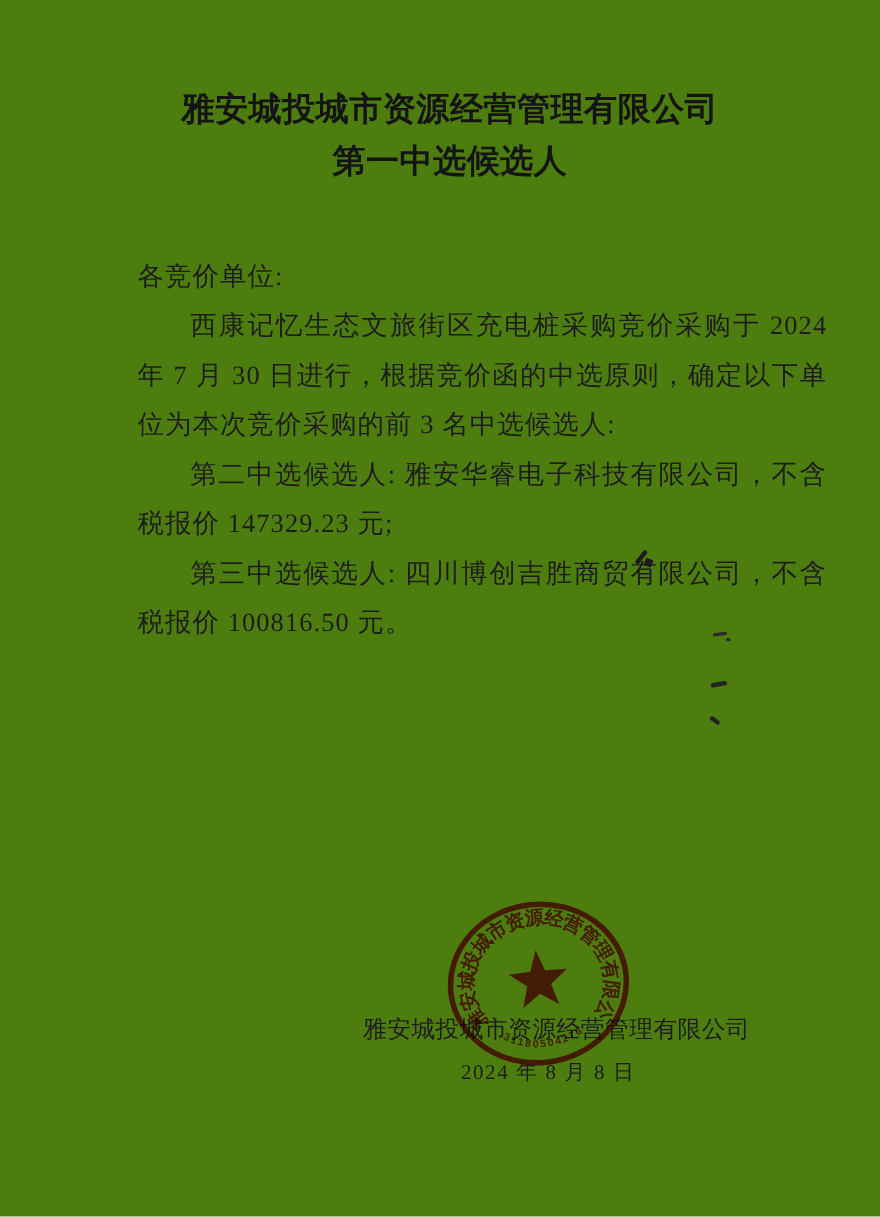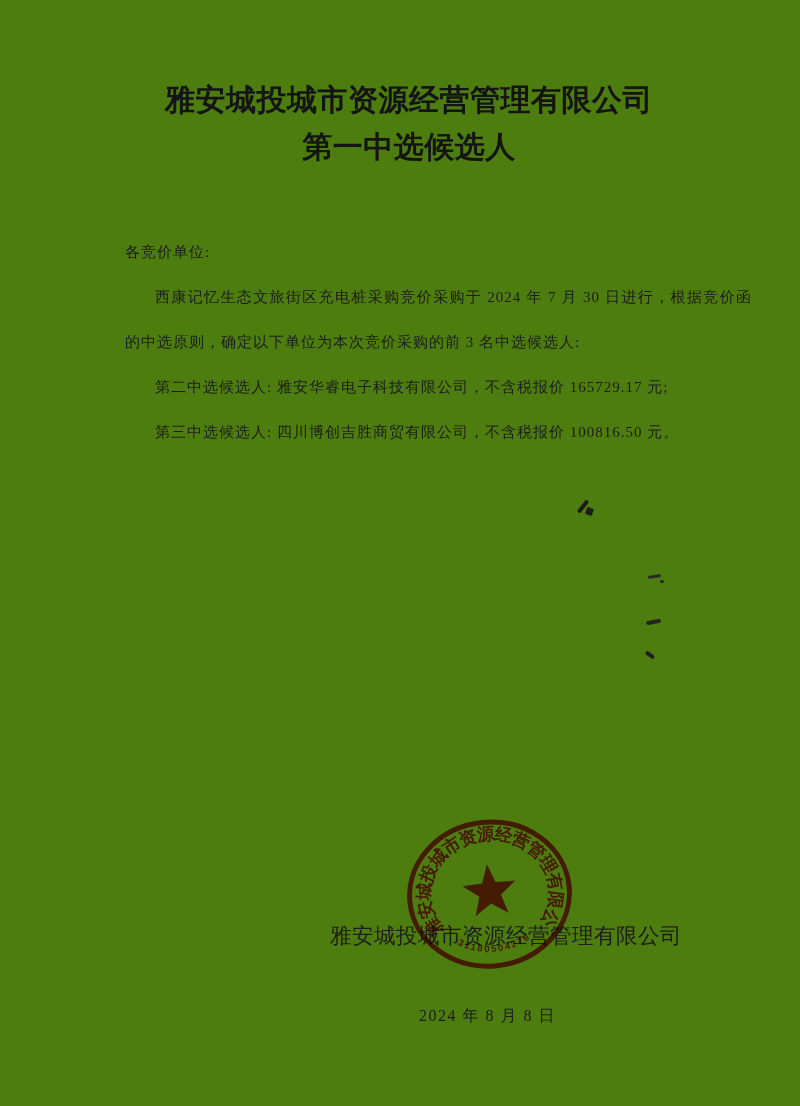--- a/index.html
+++ b/index.html
@@ -28,21 +28,21 @@
     line-height:47px;
     letter-spacing:0.5px;
     color:#141414;
   }
 
   
   .body-block{
     margin-top:60px;
     padding-left:125px;
     padding-right:48px;
-    font-size:15px;
+    font-size:24px;
     line-height:45px;
     letter-spacing:1px;
     text-align:justify;
     text-justify:inter-ideograph;
     color:#1d1d1d;
   }
   .body-block p{
     margin:0;
     text-indent:2em;
   }
@@ -55,25 +55,24 @@
     position:absolute;
     left:330px;top:921px;
     font-size:21.5px;
     letter-spacing:0.5px;
     color:#1d1d1d;
     white-space:nowrap;
   }
   .footer-date{
     position:absolute;
     left:419px;top:962px;
-    font-size:16px;
+    font-size:19px;
     letter-spacing:1.5px;
     color:#1d1d1d;
     white-space:nowrap;
-    margin-top:44px;
   }
 
   
   .seal-svg{
     position:absolute;
     left:400px;top:812px;
     width:180px;height:170px;
     mix-blend-mode:multiply;
     opacity:0.93;
   }
@@ -93,21 +92,21 @@
 <div class="page">
 
   <div class="title-block">
     <div class="title-line">雅安城投城市资源经营管理有限公司</div>
     <div class="title-line">第一中选候选人</div>
   </div>
 
   <div class="body-block">
     <p class="salutation">各竞价单位:</p>
     <p>西康记忆生态文旅街区充电桩采购竞价采购于 2024 年 7 月 30 日进行，根据竞价函的中选原则，确定以下单位为本次竞价采购的前 3 名中选候选人:</p>
-    <p>第二中选候选人: 雅安华睿电子科技有限公司，不含税报价 165729.17 元;</p>
+    <p>第二中选候选人: 雅安华睿电子科技有限公司，不含税报价 147329.23 元;</p>
     <p>第三中选候选人: 四川博创吉胜商贸有限公司，不含税报价 100816.50 元。</p>
   </div>
 
   <div class="footer-company">雅安城投城市资源经营管理有限公司</div>
   <div class="footer-date">2024 年 8 月 8 日</div>
 
   <svg class="seal-svg" viewBox="0 0 180 170">
     <g transform="rotate(-6 90 82)" fill="none">
       <ellipse cx="89.5" cy="82" rx="80" ry="72" stroke="#dd2a1d" stroke-width="5"></ellipse>
       <path id="sealTextArc" d="M 40.9,113 A 60,54 0 1 1 139.1,113" fill="none" stroke="none"></path>

